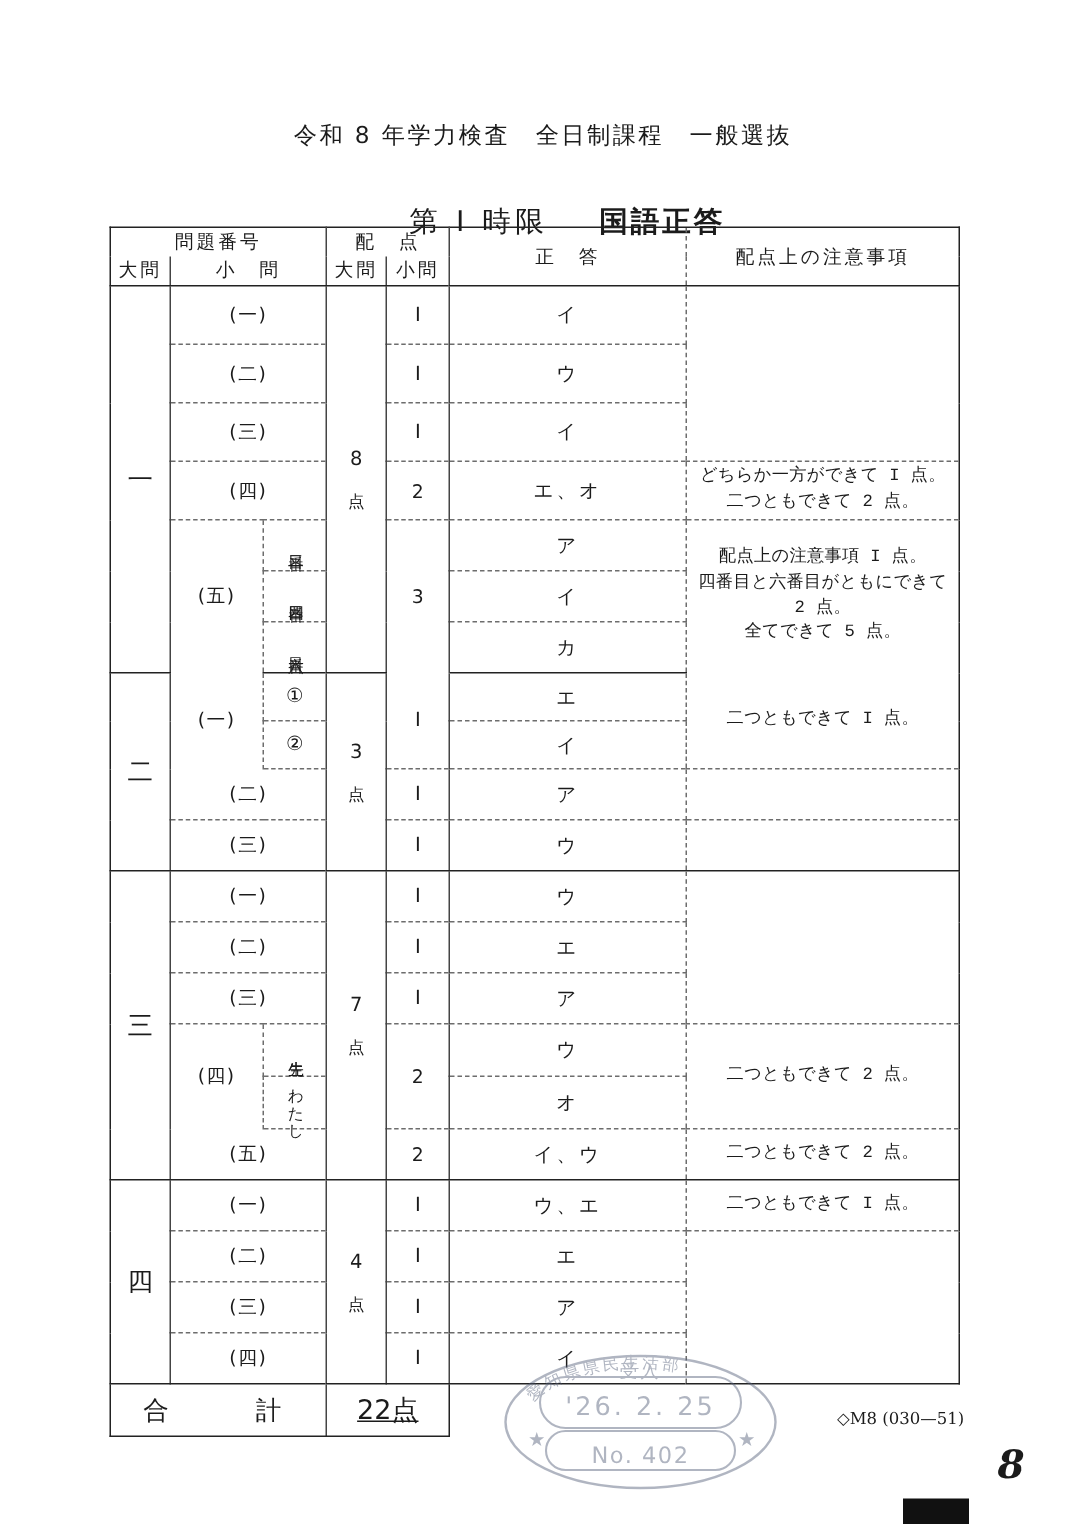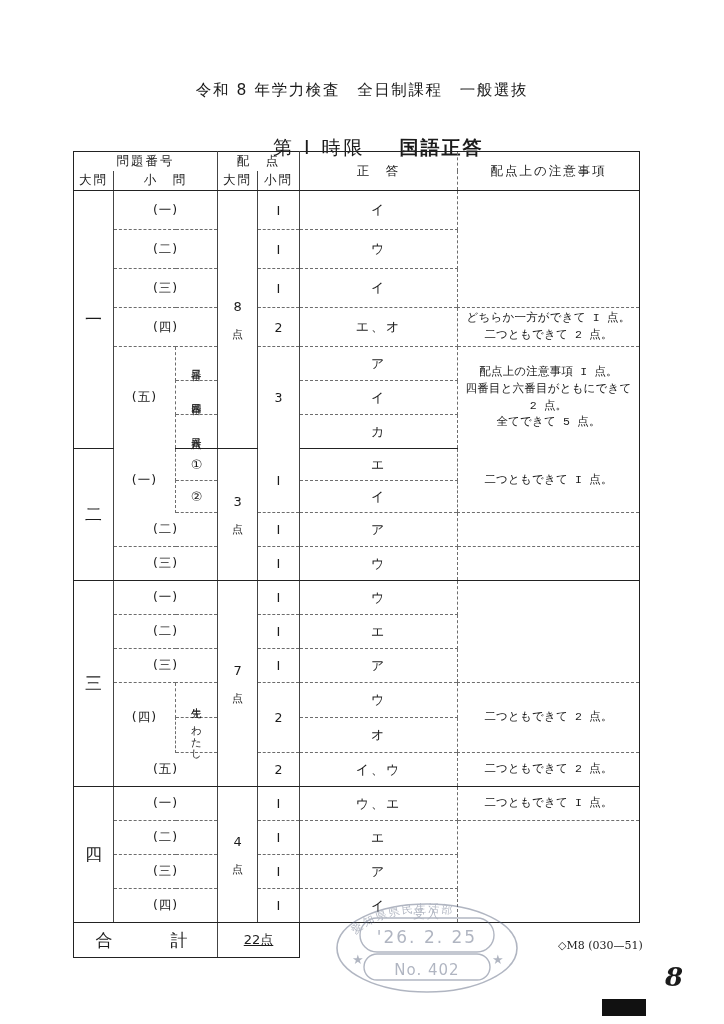--- a/index.html
+++ b/index.html
@@ -111,21 +111,21 @@
     line-height: 1;
     display: inline-block;
     height: 100%;
     white-space: nowrap;
   }
   .vcell { padding: 2px 0; height: 100%; }
 
   .circled { font-size: 13px; }
 
   .total-label { font-size: 17px; letter-spacing: 8px; padding-left: 8px; }
-  .total-value { font-size: 13px; text-decoration: underline; }
+  .total-value { font-size: 18px; text-decoration: underline; }
 
   
   #receipt-stamp {
     position: absolute;
     left: 334px;
     top: 902px;
     width: 186px;
     height: 92px;
     opacity: 0.46;
   }

